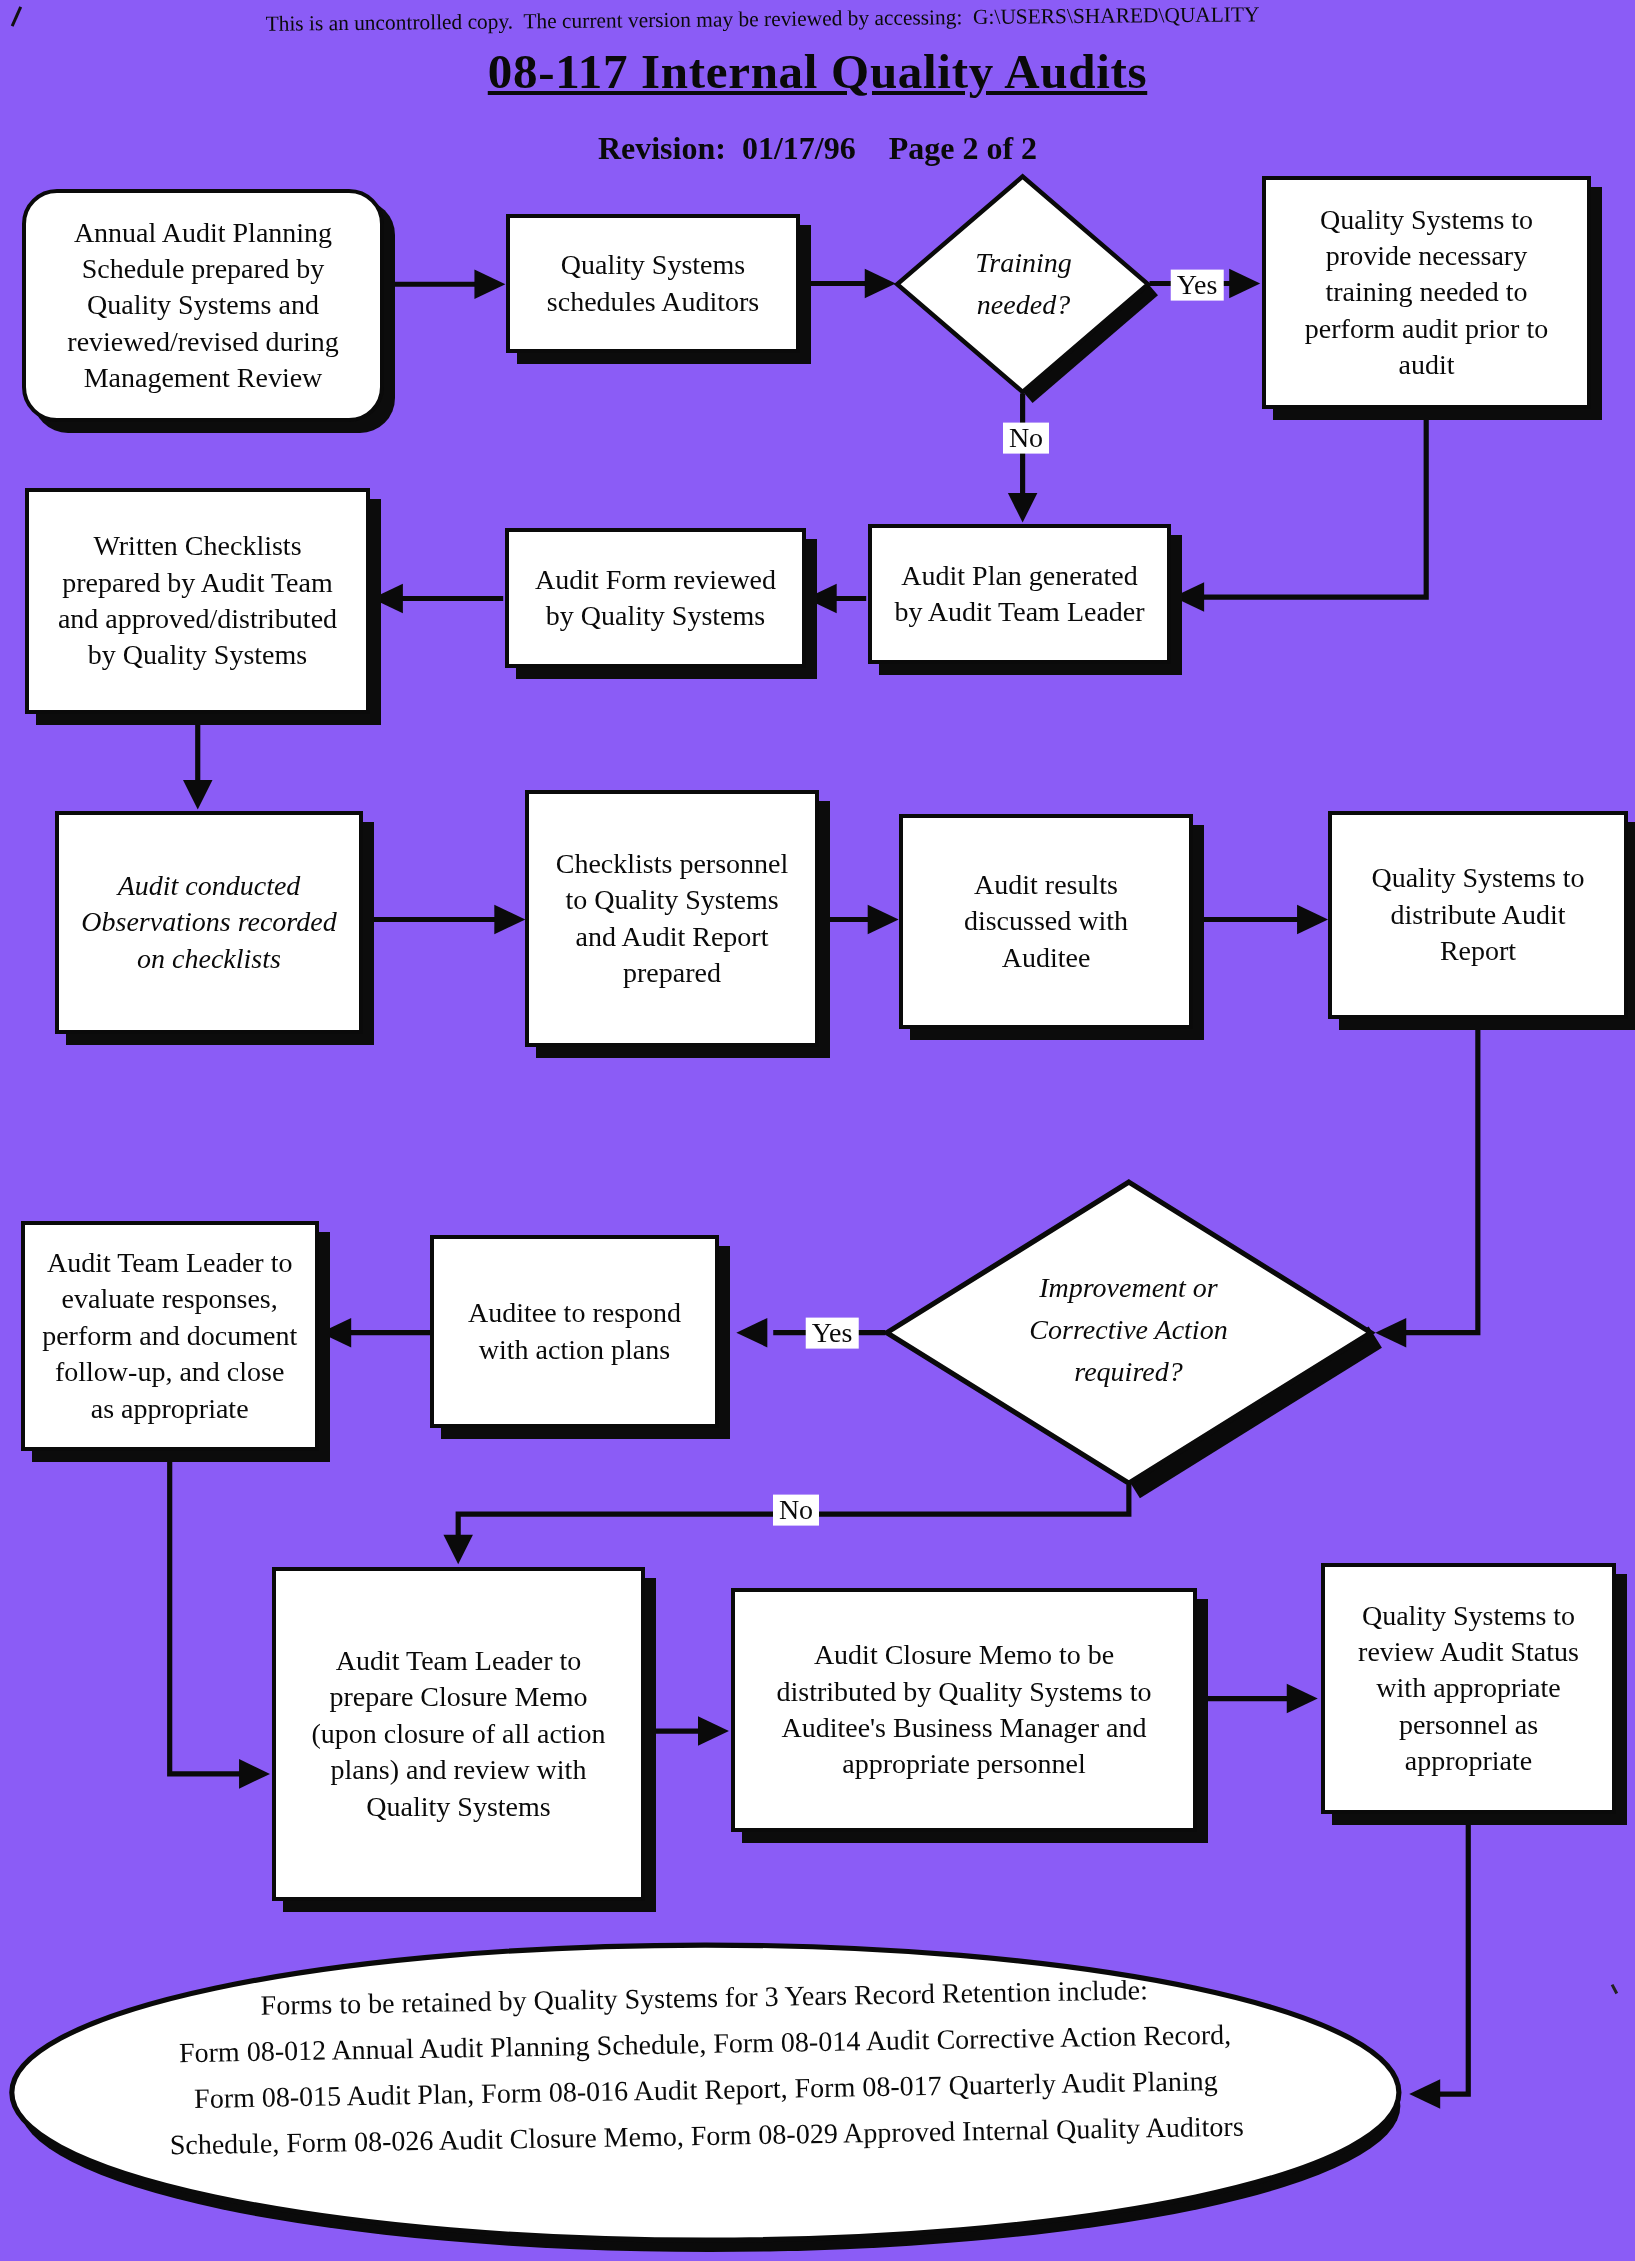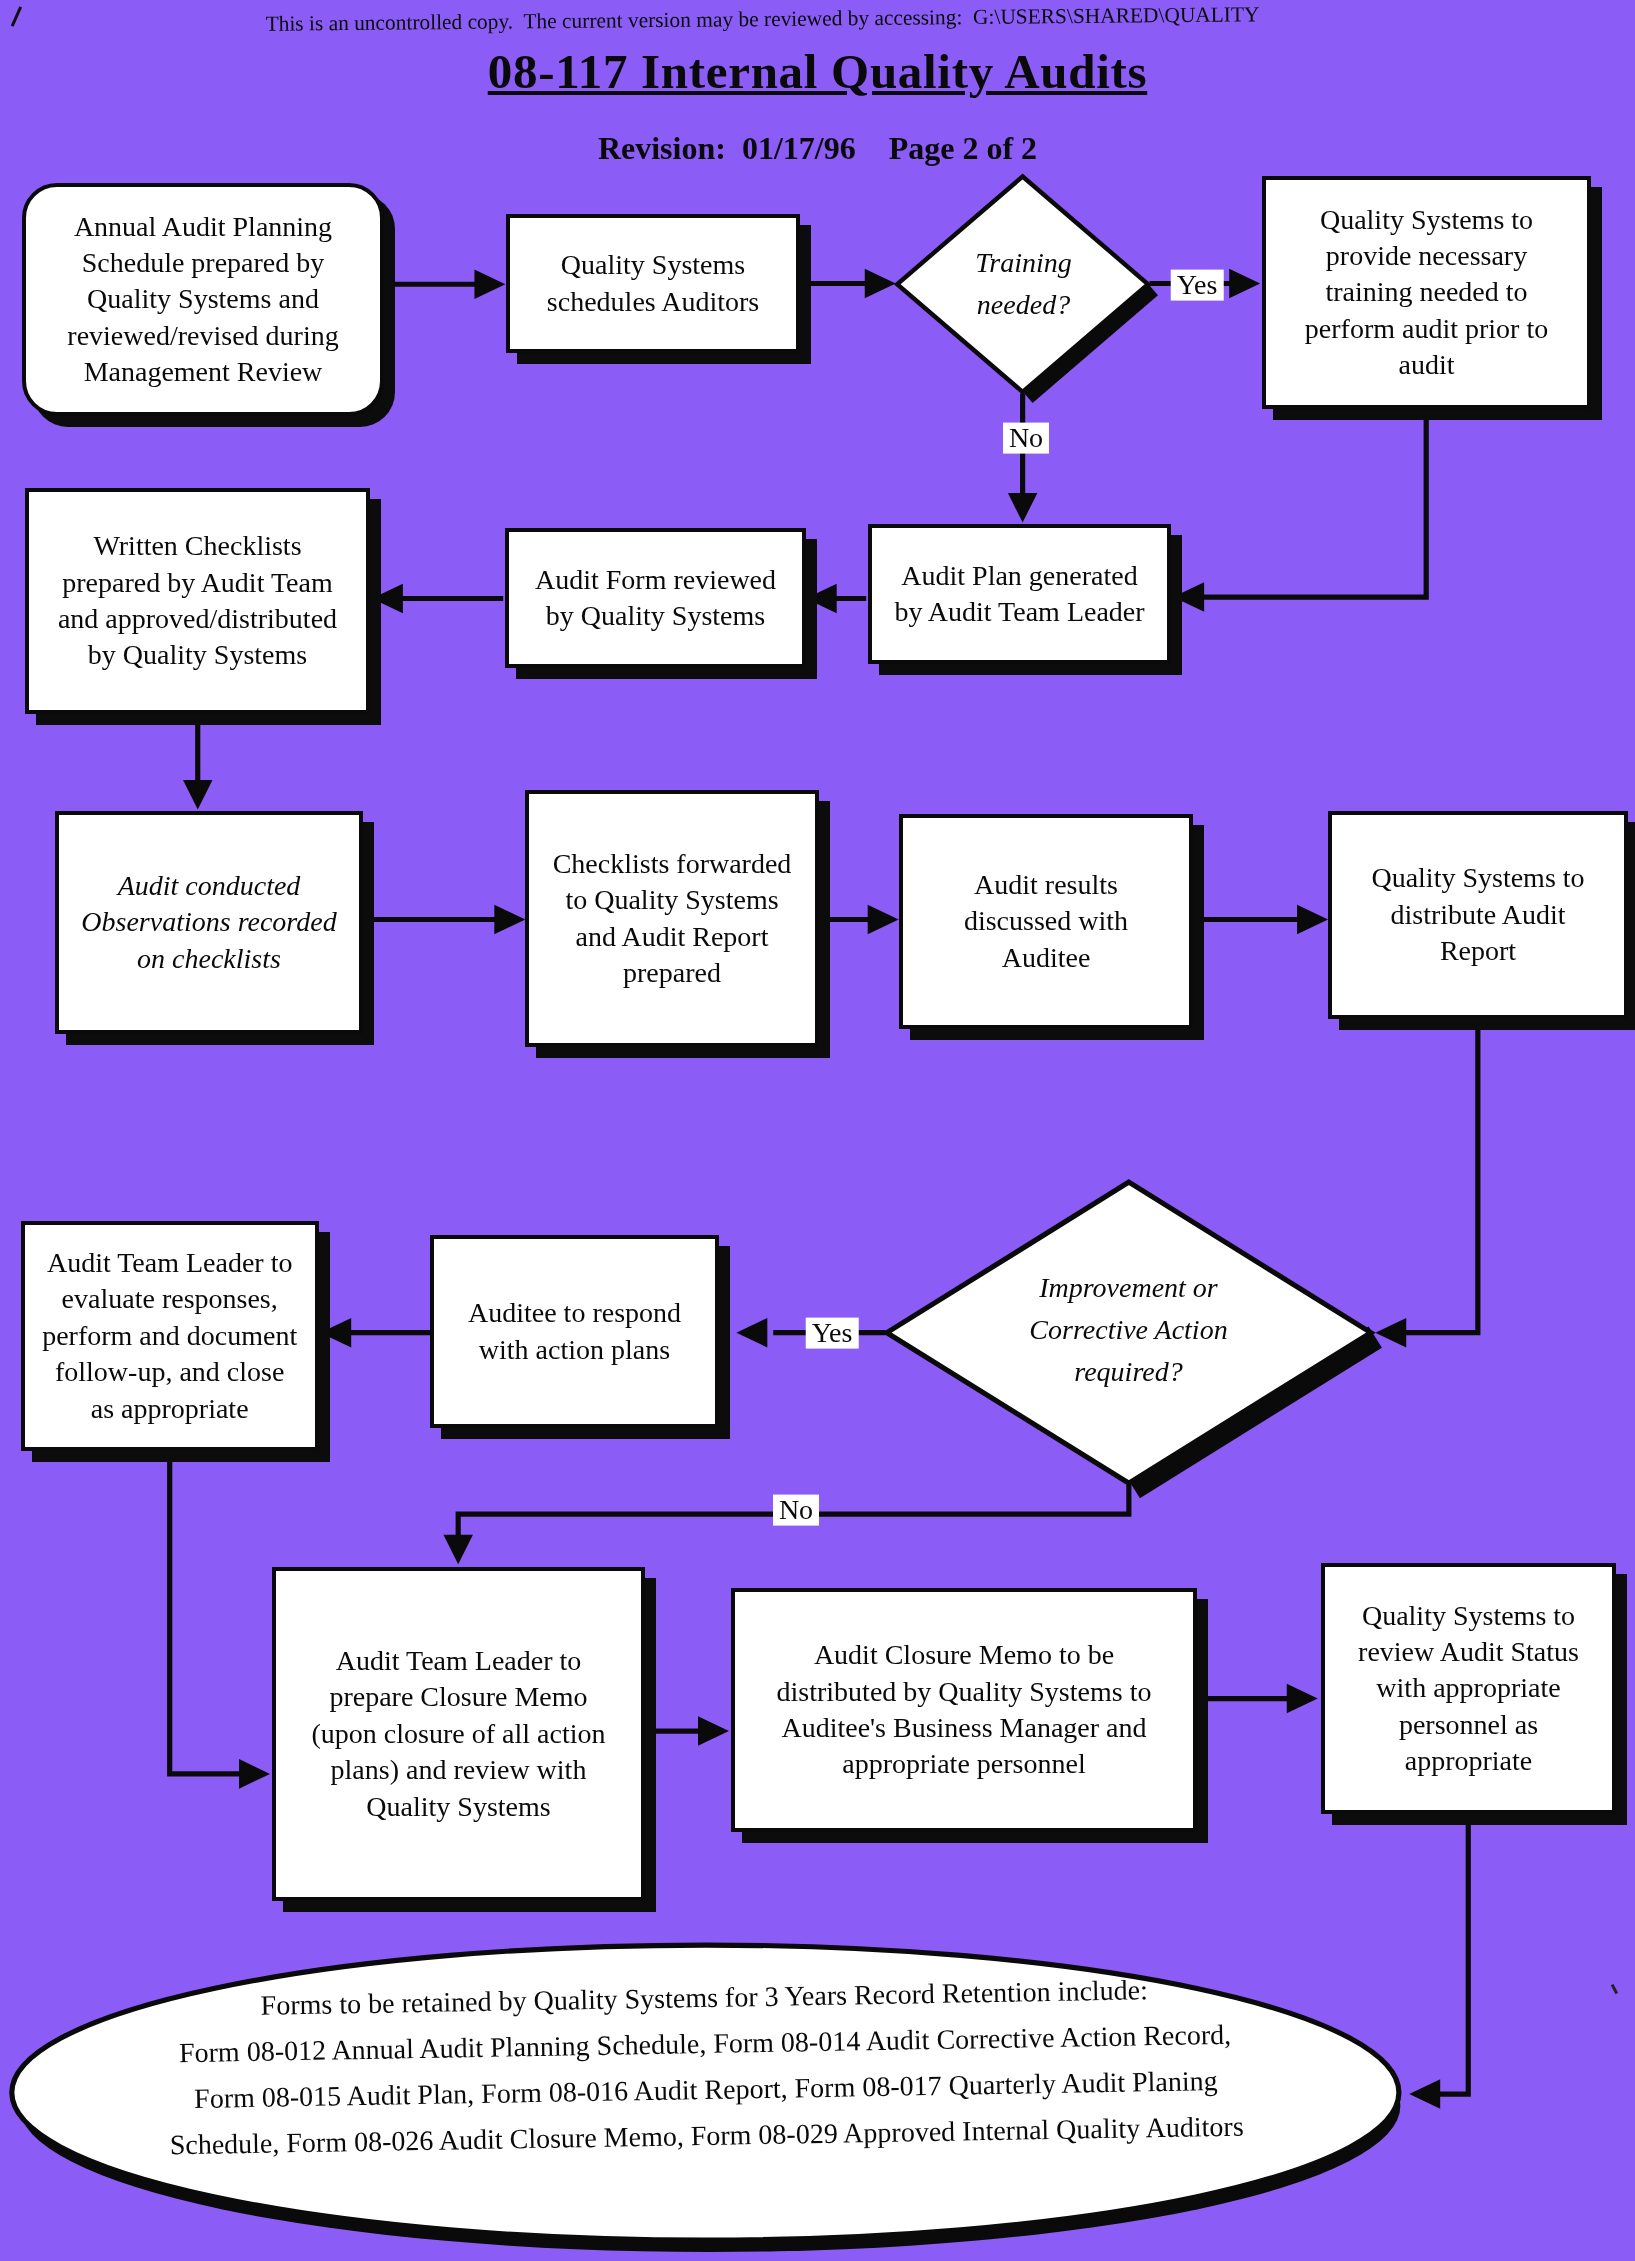--- a/index.html
+++ b/index.html
@@ -18,21 +18,21 @@
   .subtitle{
     position:absolute;top:130px;left:0;width:1635px;display:flex;
     justify-content:center;gap:33px;font-size:32px;font-weight:bold;white-space:pre;
   }
   svg.flow{position:absolute;left:0;top:0;}
   .node{
     position:absolute;box-sizing:border-box;background:#fff;border:4.4px solid #0a0a0a;
     box-shadow:11px 11px 0 0 #0c0c0c;display:flex;align-items:center;justify-content:center;
     text-align:center;font-size:28px;line-height:1.3;white-space:pre-line;padding:3px;
   }
-  .node.rounded{border-radius:35px;}
+  .node.rounded{border-radius:35px;margin-top:6px;}
   .dtext{
     position:absolute;display:flex;align-items:center;justify-content:center;text-align:center;
     font-size:28px;line-height:1.5;white-space:pre-line;background:transparent;font-style:italic;
   }
   .elabel{
     position:absolute;transform:translate(-50%,-50%);background:#fff;
     font-size:28px;padding:0 5.9px;line-height:1.1;
   }
   .etext{
     position:absolute;left:78px;top:1975px;width:1255px;text-align:center;
@@ -127,21 +127,21 @@
 by Audit Team Leader</div>
   <div class="node" style="left:505px;top:528px;width:301px;height:140px;">Audit Form reviewed
 by Quality Systems</div>
   <div class="node" style="left:25px;top:488px;width:345px;height:226px;">Written Checklists
 prepared by Audit Team
 and approved/distributed
 by Quality Systems</div>
   <div class="node" style="left:55px;top:811px;width:308px;height:223px;font-style:italic;">Audit conducted
 Observations recorded
 on checklists</div>
-  <div class="node" style="left:525px;top:790px;width:294px;height:257px;">Checklists forwarded
+  <div class="node" style="left:525px;top:790px;width:294px;height:257px;">Checklists personnel
 to Quality Systems
 and Audit Report
 prepared</div>
   <div class="node" style="left:899px;top:814px;width:294px;height:215px;">Audit results
 discussed with
 Auditee</div>
   <div class="node" style="left:1328px;top:811px;width:300px;height:208px;">Quality Systems to
 distribute Audit
 Report</div>
   <div class="node" style="left:20.7px;top:1221px;width:298px;height:230px;">Audit Team Leader to

